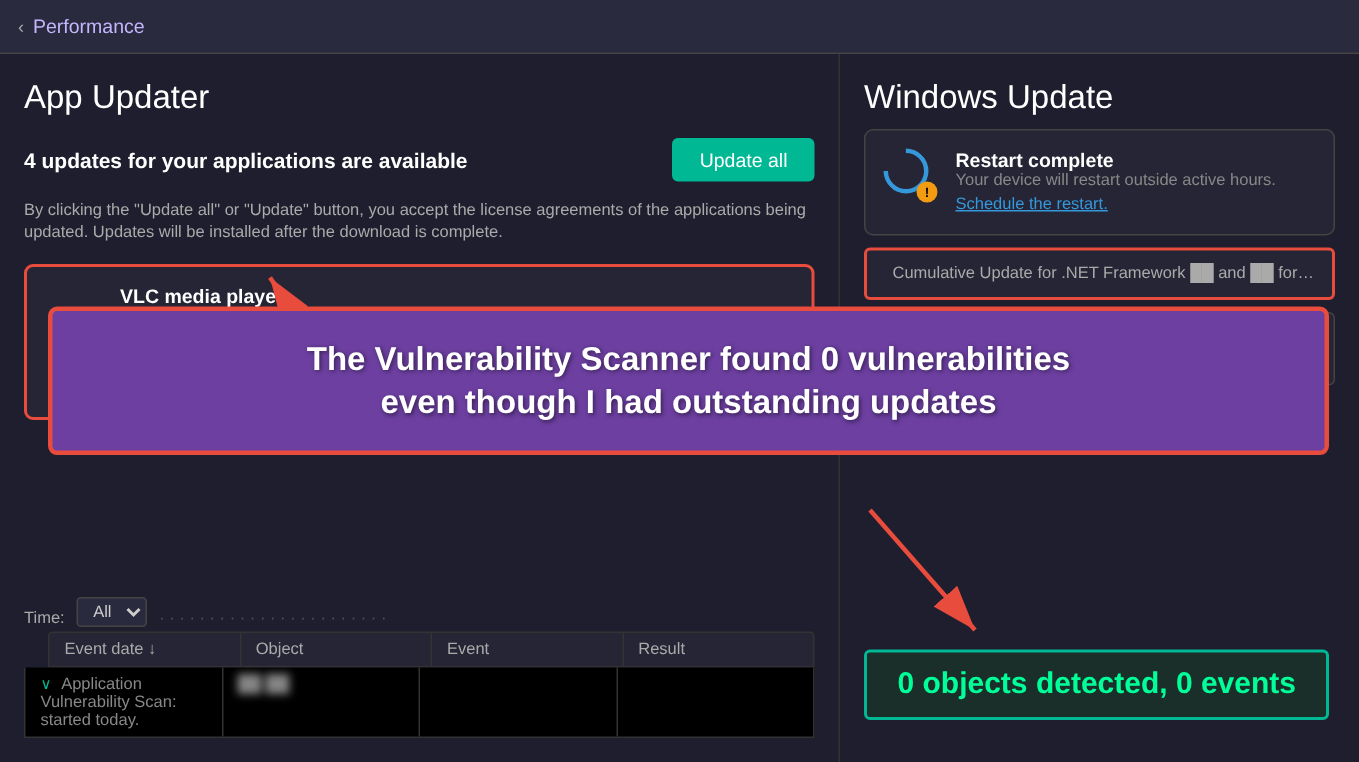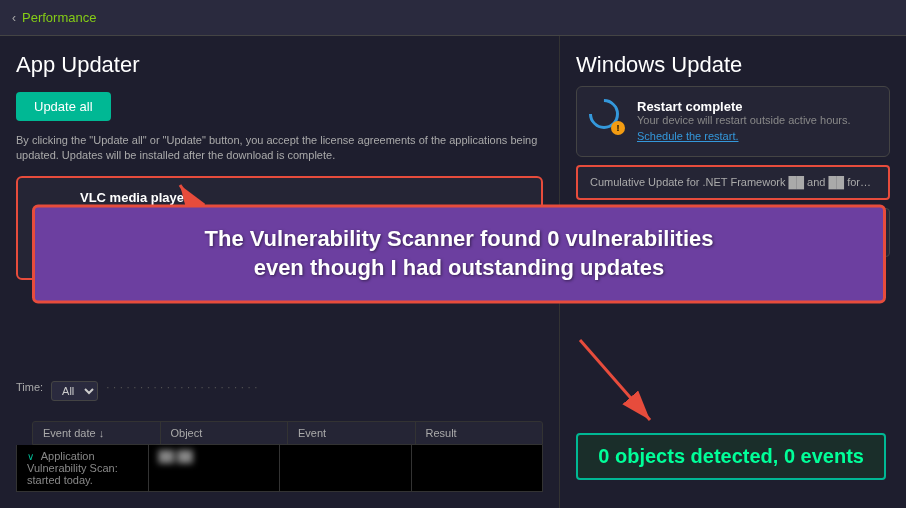--- a/index.html
+++ b/index.html
@@ -20,21 +20,21 @@
       align-items: center;
       padding: 0 12px;
       border-bottom: 1px solid #444;
     }
     .top-bar-chevron {
       color: #aaa;
       font-size: 12px;
       margin-right: 6px;
     }
     .top-bar-title {
-      color: #84cc16;
+      color: #c4b5fd;
       font-size: 13px;
       font-weight: 500;
     }
 
     
     .main-layout {
       display: flex;
       height: calc(508px - 36px);
     }
 
@@ -152,23 +152,23 @@
       cursor: pointer;
     }
 
     
     .bottom-section {
       margin-top: auto;
     }
 
     .time-filter {
       display: flex;
-      align-items: flex-start;
+      align-items: flex-end;
       gap: 8px;
-      margin-bottom: 20px;
+      margin-bottom: 3px;
     }
     .time-label {
       color: #aaa;
       font-size: 11px;
     }
     .time-select {
       background: #2a2a3e;
       color: #ccc;
       border: 1px solid #444;
       border-radius: 3px;
@@ -296,20 +296,21 @@
 
     
     .update-item {
       background: #252535;
       border: 1px solid #444;
       border-radius: 4px;
       padding: 8px 12px;
     }
     .update-item.highlighted {
       border: 2px solid #e74c3c;
+      text-align: right;
     }
     .update-item-text {
       color: #aaa;
       font-size: 11px;
       line-height: 1.4;
     }
 
     .more-options {
       color: #3498db;
       font-size: 12px;
@@ -381,20 +382,21 @@
   <span class="top-bar-chevron">‹</span>
   <span class="top-bar-title">Performance</span>
 </div>
 
 <div class="main-layout">
 
   <div class="left-panel">
     <div class="app-updater-title">App Updater</div>
 
     <div class="updates-header">
+      <span class="updates-count">4 updates for your applications are available</span>
       <button class="update-all-btn">Update all</button>
     </div>
 
     <div class="update-description">By clicking the "Update all" or "Update" button, you accept the license agreements of the applications being updated. Updates will be installed after the download is complete.</div>
 
     <div class="vlc-card">
       <div class="vlc-icon">
         <svg width="32" height="32" viewBox="0 0 32 32">
           <polygon points="16,2 2,30 30,30" fill="#f39c12"></polygon>
           <polygon points="16,8 6,28 26,28" fill="#e67e22"></polygon>

